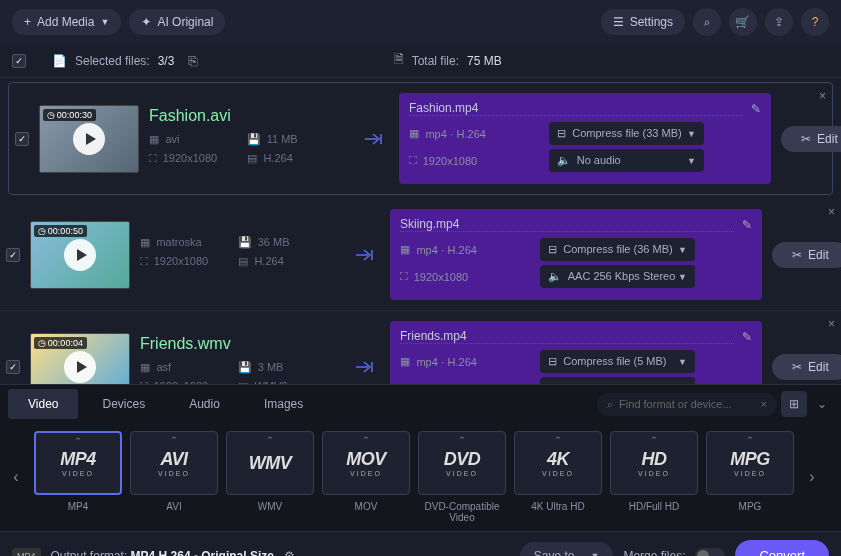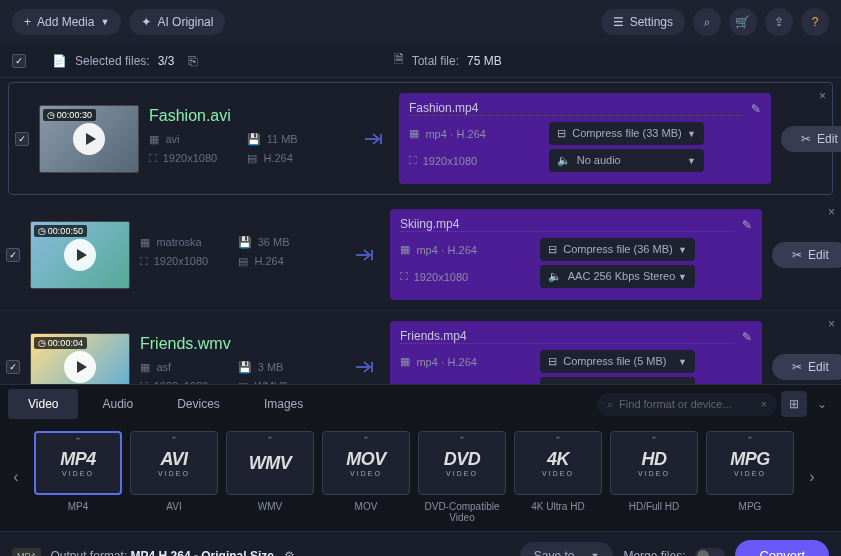--- a/index.html
+++ b/index.html
@@ -242,22 +242,22 @@
       </div>
     </div>
     <div class="edit-btn"><span>✂</span>Edit</div>
     <div class="close-x">×</div>
   </div>
   </div>
 
 <div class="format-section">
   <div class="format-tabs">
     <div class="tab active">Video</div>
+    <div class="tab">Devices</div>
     <div class="tab">Audio</div>
-    <div class="tab">Devices</div>
     <div class="tab">Images</div>
     <div class="spacer"></div>
     <div class="search-box">
       <span>⌕</span>
       <span>Find format or device...</span>
       <span style="margin-left:auto">×</span>
     </div>
     <div class="icon-circle" style="border-radius:4px;width:26px;height:26px">
         <span>⊞</span>
       </div>

